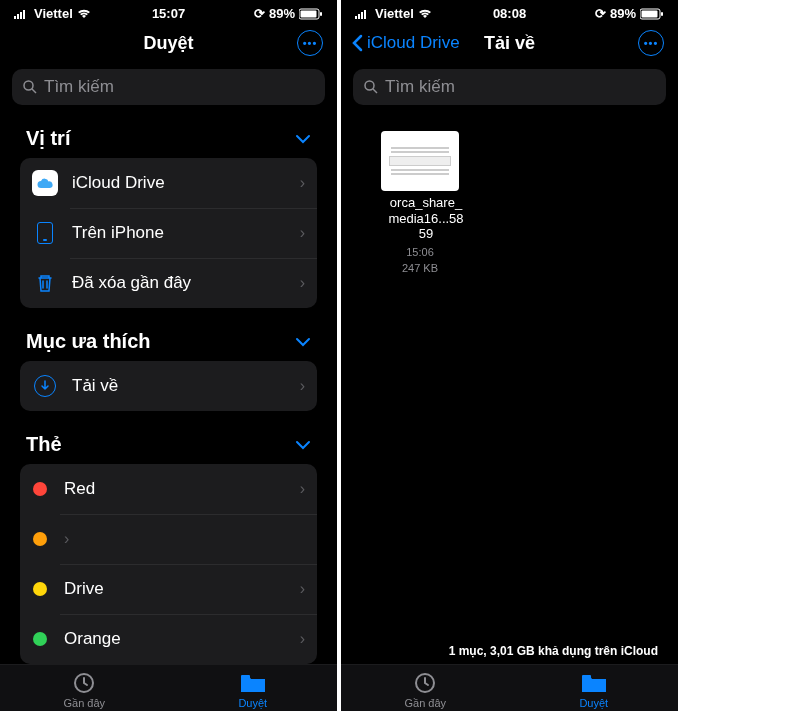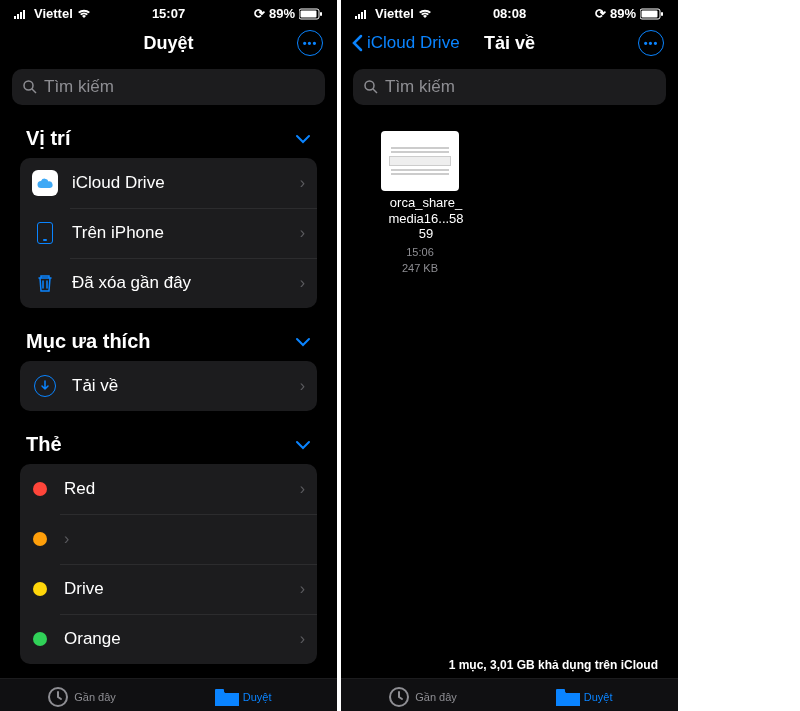--- a/index.html
+++ b/index.html
@@ -31,21 +31,21 @@
   .phone-icon-outline::after { content: ""; position: absolute; bottom: 2px; left: 50%; transform: translateX(-50%); width: 4px; height: 2px; background: #0a84ff; border-radius: 1px; }
   .trash-icon { color: #0a84ff; }
   .download-icon { width: 22px; height: 22px; border: 1.5px solid #0a84ff; border-radius: 50%; display: flex; align-items: center; justify-content: center; color: #0a84ff; }
   .highlighted { position: relative; }
   .highlighted::after { content: ""; position: absolute; inset: -4px; border: 3px solid #ff2626; border-radius: 10px; pointer-events: none; }
   .color-dot { width: 14px; height: 14px; border-radius: 50%; }
   .tag-list .row + .row::before { left: 40px; }
   .tag-list .row { gap: 16px; }
   .tag-list .icon-box { width: 16px; }
   .tab-bar { display: flex; justify-content: space-around; background: #101012; border-top: 1px solid #1c1c1e; padding: 6px 0 2px; }
-  .tab { display: flex; align-items: center; gap: 2px; font-size: 11px; color: #8e8e93; width: 80px; }
+  .tab { display: flex; flex-direction: column; align-items: center; gap: 2px; font-size: 11px; color: #8e8e93; width: 80px; }
   .tab.active { color: #0a84ff; }
   .tab-icon { width: 28px; height: 24px; display: flex; align-items: center; justify-content: center; }
   .file-grid { padding: 16px 14px; display: flex; flex-wrap: wrap; gap: 20px; }
   .file-item { width: 90px; display: flex; flex-direction: column; align-items: center; text-align: center; gap: 4px; }
   .file-thumb { width: 78px; height: 60px; background: #fff; border-radius: 4px; color: #444; font-size: 5px; padding: 4px; line-height: 1.2; overflow: hidden; display:flex; flex-direction:column; justify-content:center; }
   .file-name { font-size: 13px; color: #fff; line-height: 1.2; word-break: break-all; margin-left: 12px; }
   .file-meta { font-size: 11px; color: #8e8e93; }
   .bottom-status { text-align: right; font-size: 12px; font-weight: 600; padding: 10px 0 6px; }
   .svg-ico { display: block; }
 </style>

